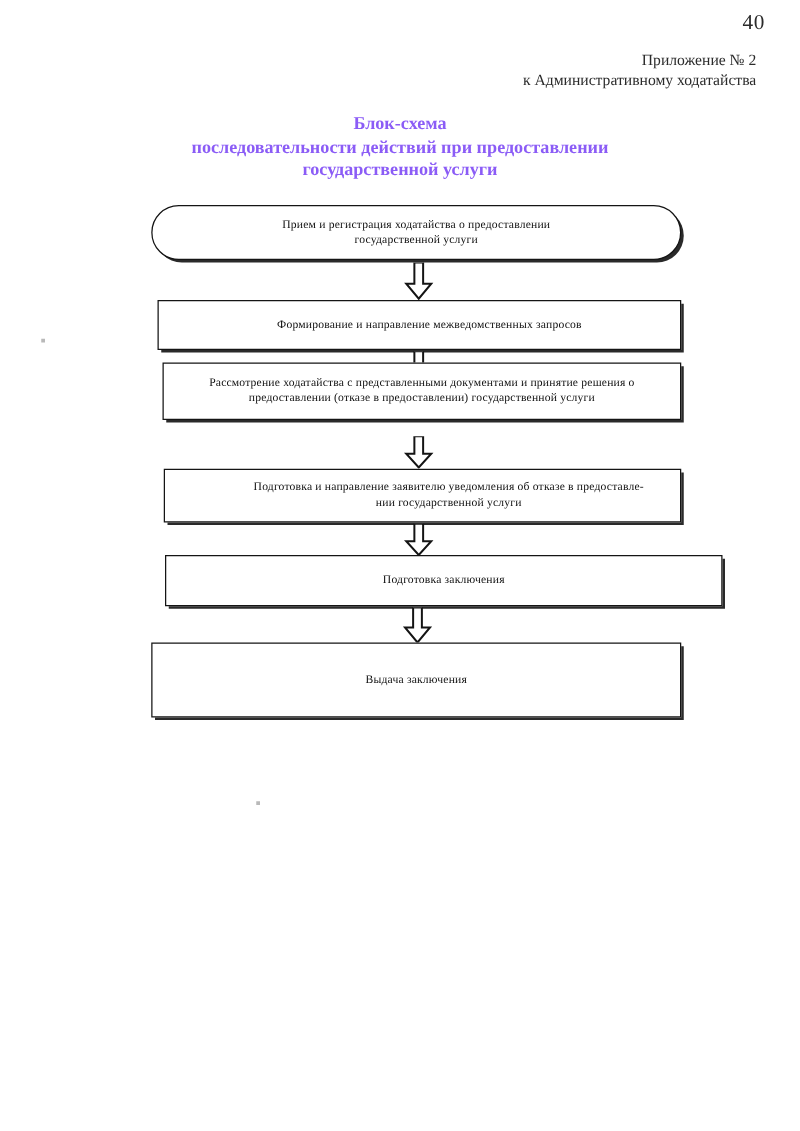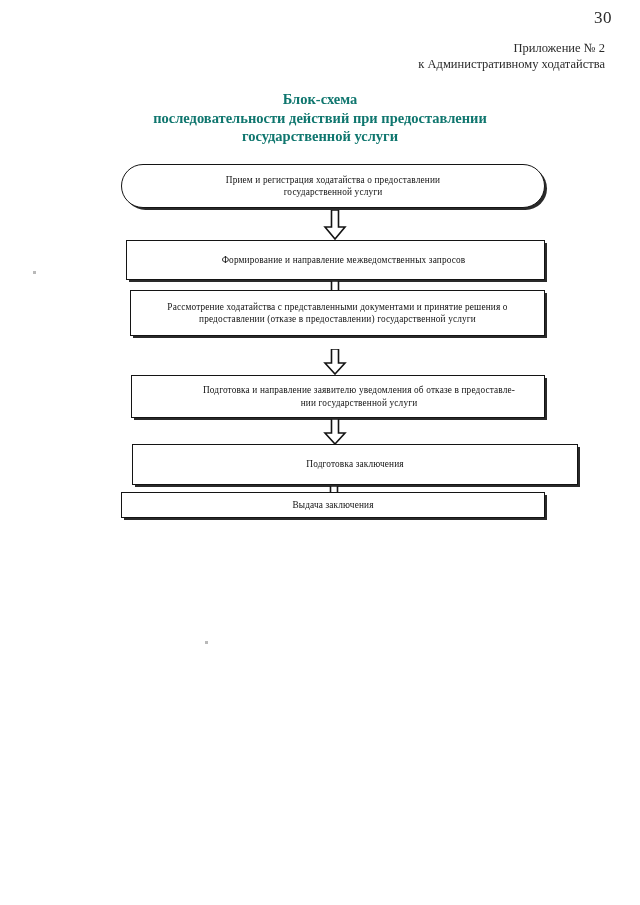--- a/index.html
+++ b/index.html
@@ -48,21 +48,21 @@
   
   .doc-title {
     position: absolute;
     top: 90px;
     left: 0;
     width: 640px;
     text-align: center;
     font-weight: bold;
     font-size: 14.5px;
     line-height: 18.5px;
-    color: #0f766e;
+    color: #8b5cf6;
   }
 
   
   .flow {
     position: absolute;
     top: 0; left: 0;
     width: 640px;
     height: 905px;
   }
 
@@ -97,21 +97,21 @@
   .speck {
     position: absolute;
     background: #b9b9b9;
   }
 </style>
 </head>
 <body>
 
 <div class="page">
 
-  <div class="page-number">30</div>
+  <div class="page-number">40</div>
 
   <div class="appendix-block">
     <div>Приложение № 2</div>
     <div>к Административному ходатайства</div>
   </div>
 
   <div class="doc-title">
     <div>Блок-схема</div>
     <div>последовательности действий при предоставлении</div>
     <div>государственной услуги</div>
@@ -165,21 +165,21 @@
     <div class="node" style="left:132px; top:444px; width:446px; height:41px;">
       <div class="node-text">Подготовка заключения</div>
     </div>
 
     <div class="arrow" style="left:322px; top:486px; height:29px;">
       <svg width="24" height="29" viewBox="0 0 24 29">
         <polygon points="8.5,0 15.5,0 15.5,16 22,16 12,28 2,16 8.5,16" fill="#ffffff" stroke="#141414" stroke-width="1.6"></polygon>
       </svg>
     </div>
 
-    <div class="node" style="left:121px; top:492px; width:424px; height:26px;">
+    <div class="node" style="left:121px; top:514px; width:424px; height:60px;">
       <div class="node-text">Выдача заключения</div>
     </div>
 
   </div>
 
   <div class="speck" style="left:33px; top:271px; width:3px; height:3px;"></div>
   <div class="speck" style="left:205px; top:641px; width:3px; height:3px;"></div>
 
 </div>
 

